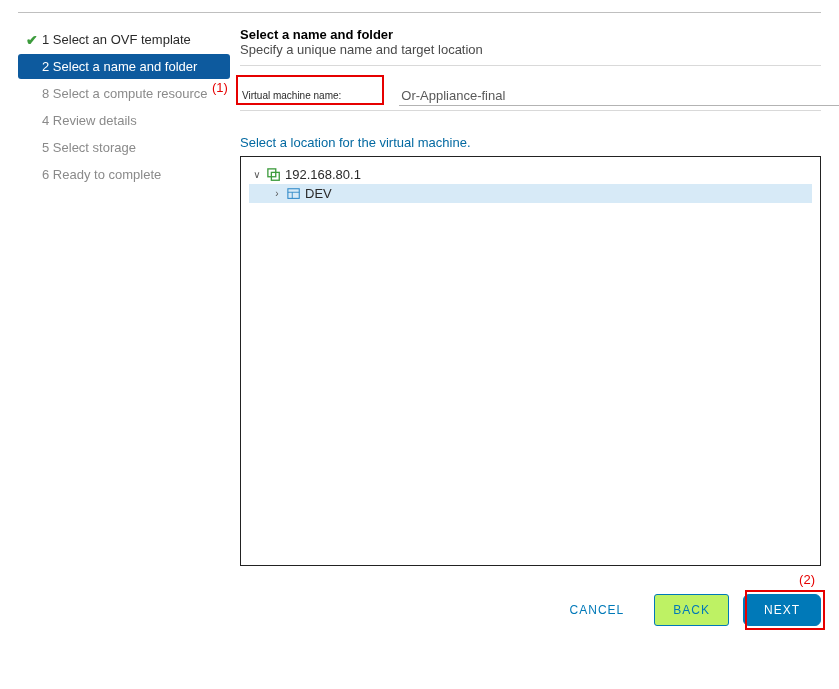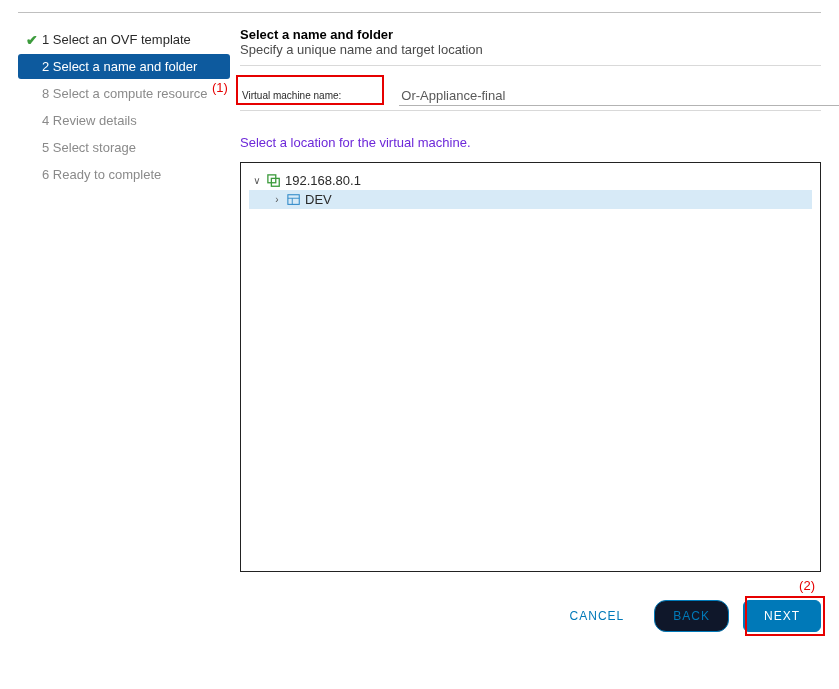--- a/index.html
+++ b/index.html
@@ -19,33 +19,33 @@
     .section-sub { color: #4a4a4a; margin-bottom: 8px; }
     .hr-section { border: none; border-top: 1px solid #d9d9d9; margin-bottom: 18px; }
     .vm-row { display: flex; align-items: center; gap: 10px; margin-bottom: 4px; position: relative; }
     .vm-label { font-size: 10px; color: #2a2a2a; white-space: nowrap; padding: 4px 2px; }
     .vm-input-wrap { flex: 1; }
     .vm-input { width: 100%; border: none; border-bottom: 1px solid #b3b3b3; font-size: 13px; padding: 4px 2px 2px 2px; color: #595959; outline: none; background: transparent; margin-left: 46px; }
     .red-box { position: absolute; border: 2px solid #e60000; pointer-events: none; }
     .red-box-1 { left: -4px; top: -9px; width: 148px; height: 30px; }
     .callout-1 { position: absolute; left: -28px; top: -4px; color: #e60000; font-size: 13px; }
     .hr-vm { border: none; border-top: 1px solid #d9d9d9; margin-bottom: 24px; }
-    .location-label { color: #6d28d9; margin-bottom: 12px; }
+    .location-label { color: #0369a1; margin-bottom: 6px; }
     .tree-container { border: 1px solid #222; height: 410px; overflow: auto; padding: 8px 8px; }
     .tree-row { display: flex; align-items: center; gap: 4px; padding: 2px 2px; font-size: 13px; color: #2a2a2a; }
     .tree-row.selected { background: #d7eaf7; }
     .tree-toggle { width: 12px; color: #595959; font-size: 10px; text-align: center; cursor: pointer; }
     .tree-indent { display: inline-block; }
     .icon-host { color: #3c9b3c; display: inline-flex; }
     .icon-host svg { width: 14px; height: 14px; }
     .icon-dc { color: #2d88c8; display: inline-flex; }
     .icon-dc svg { width: 14px; height: 14px; }
     .footer { display: flex; justify-content: flex-end; align-items: center; gap: 14px; margin-top: 28px; position: relative; }
     .btn-link { color: #0079b8; font-size: 12px; letter-spacing: 1px; font-weight: 500; background: none; border: none; padding: 9px 16px; cursor: pointer; }
-    .btn-outline { color: #0079b8; border: 1px solid #0079b8; background: #0f172a; font-size: 12px; letter-spacing: 1px; font-weight: 500; padding: 8px 18px; border-radius: 12px; cursor: pointer; }
+    .btn-outline { color: #0079b8; border: 1px solid #0079b8; background: #bef264; font-size: 12px; letter-spacing: 1px; font-weight: 500; padding: 8px 18px; border-radius: 3px; cursor: pointer; }
     .btn-primary { color: #fff; background: #0079b8; border: 1px solid #0079b8; font-size: 12px; letter-spacing: 1px; font-weight: 500; padding: 8px 20px; border-radius: 6px; cursor: pointer; }
     .red-box-2 { right: -4px; bottom: -4px; width: 80px; height: 40px; }
     .callout-2 { position: absolute; right: 6px; top: -22px; color: #e60000; font-size: 13px; }
   </style>
 </head>
 <body>
 
 <div class="wizard">
   <hr class="hr-top">
   <div class="layout">

